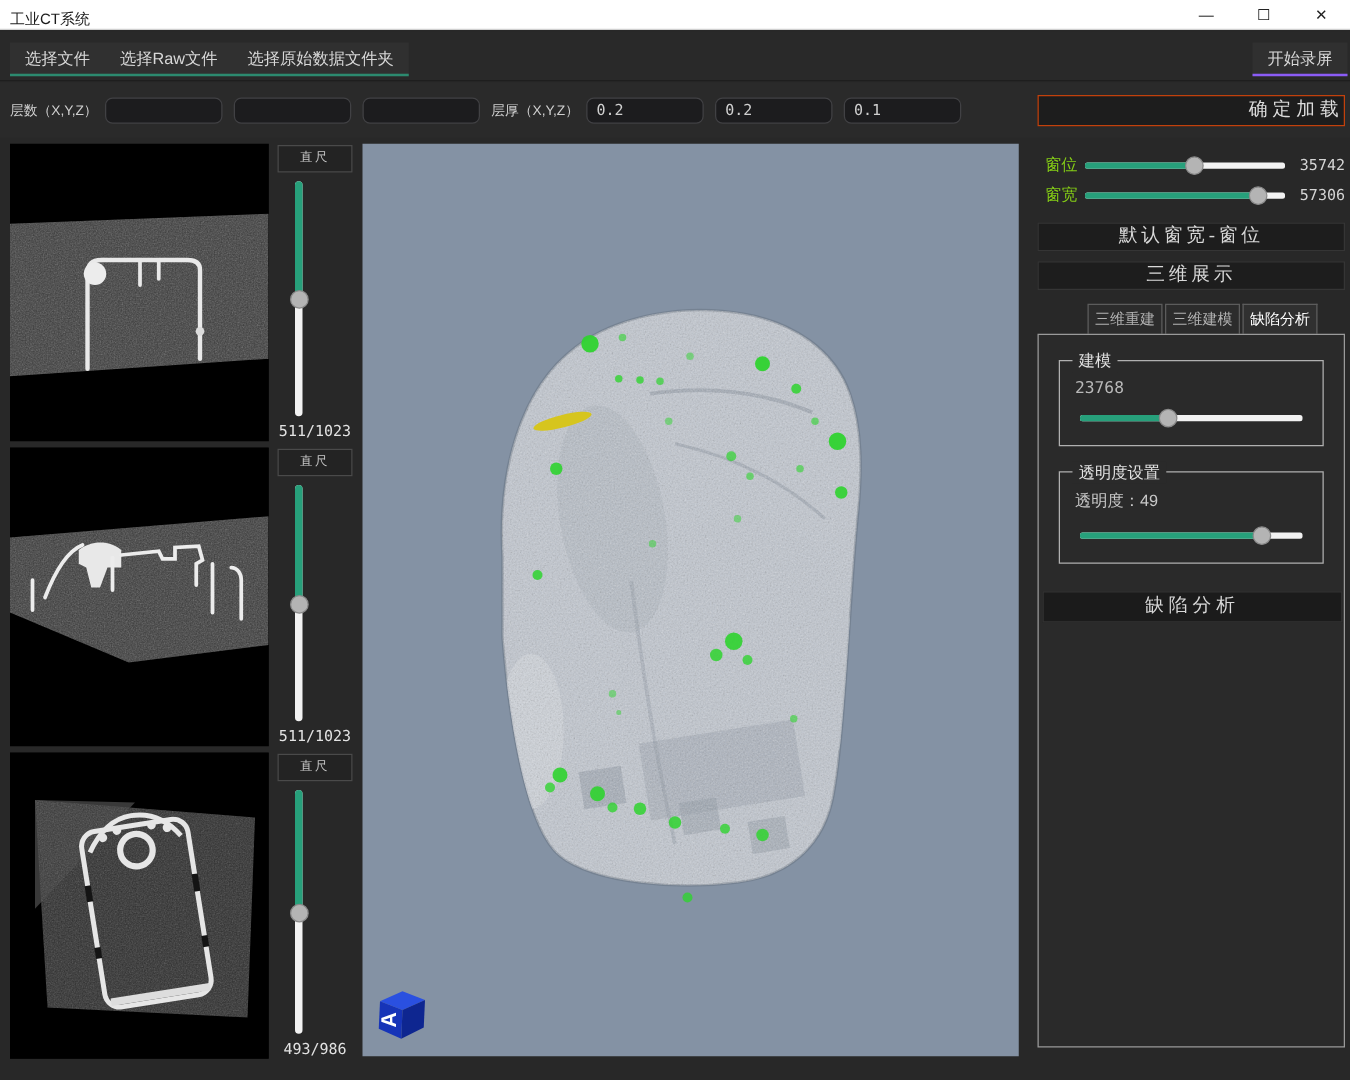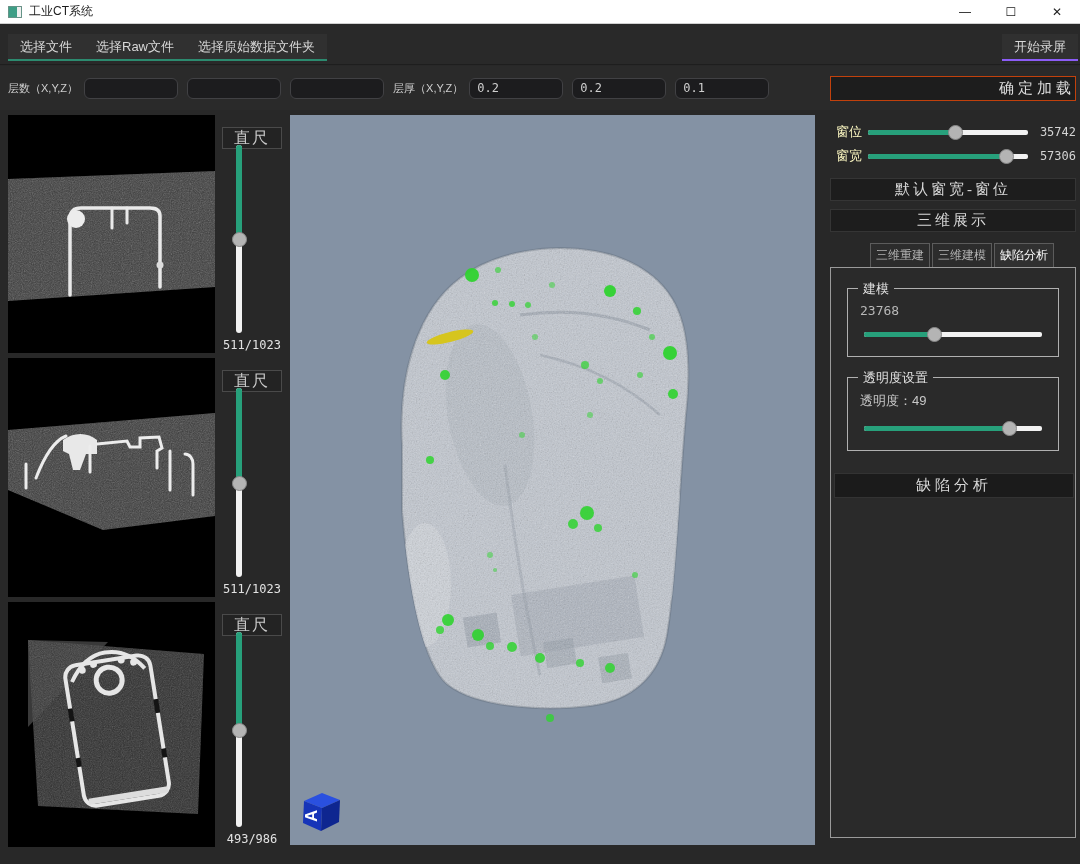--- a/index.html
+++ b/index.html
@@ -7,22 +7,22 @@
   body {
     background:#282828;
     font-family:"Liberation Sans", sans-serif;
     position:relative;
     overflow:hidden;
     color:#d6d6d6;
   }
   
   .titlebar {
     position:absolute; top:0; left:0; width:1080px; height:24px;
-    background:#ffffff; display:flex; align-items:center;
-    padding-left:8px; gap:7px; border-bottom:1px solid #d0d0d0;
+    background:#ffffff; display:flex; align-items:flex-start;
+    padding-left:8px; gap:7px; border-bottom:1px solid #d0d0d0;flex-direction:column;
   }
   .titlebar .apptitle { font-size:12px; color:#1c1c1c; }
   .win-controls { position:absolute; right:0; top:0; height:24px; display:flex; }
   .win-btn { width:46px; height:24px; display:flex; align-items:center; justify-content:center;
              font-size:12px; color:#222; cursor:default; }
   
   .menubar {
     position:absolute; top:25px; left:0; width:1080px; height:40px;
     background:#292929; border-bottom:1px solid #1e1e1e;
   }
@@ -59,43 +59,43 @@
   .thumb svg { display:block; }
   #thumb1 { top:115px; height:238px; }
   #thumb2 { top:358px; height:239px; }
   #thumb3 { top:602px; height:245px; }
   
   .slidercol { position:absolute; left:216px; width:72px; }
   #scol1 { top:115px; height:238px; }
   #scol2 { top:358px; height:239px; }
   #scol3 { top:602px; height:245px; }
   .ruler-btn {
-    position:absolute; top:12px; left:6px; width:60px; height:22px;
+    position:absolute; top:1px; left:6px; width:60px; height:22px;
     background:#232323; border:1px solid #4a4a4a; color:#c9c9c9;
-    font-size:16px; text-align:center; line-height:20px;
+    font-size:10px; text-align:center; line-height:20px;
     font-family:"Liberation Serif", serif; letter-spacing:2px;
   }
   .vslider { position:absolute; left:50%; top:30px; bottom:20px; width:14px; margin-left:-20px; }
   .vtrack { position:absolute; left:4px; top:0; bottom:0; width:6px; background:#f2f2f2; border-radius:3px; }
   .vfill  { position:absolute; left:4px; top:0; width:6px; background:#27a07b; border-radius:3px; }
   .vhandle{ position:absolute; left:0; width:15px; height:15px; margin-top:-7px;
             background:#b4b4b4; border:1px solid #8a8a8a; border-radius:50%; }
   .slice-pos {
     position:absolute; bottom:1px; left:0; width:100%; text-align:center;
     font-size:12px; color:#e2e2e2; font-family:"DejaVu Sans Mono", monospace;
   }
   
   .viewport { position:absolute; left:290px; top:115px; width:525px; height:730px; }
   .viewport svg { display:block; }
   .vlogo { position:absolute; left:8px; bottom:12px; }
   
   .rightpanel { position:absolute; left:830px; top:112px; width:246px; height:733px; }
   .slider-row { position:absolute; left:0; width:246px; height:16px; display:flex; align-items:center; }
   #wl-row { top:12px; } #ww-row { top:36px; }
-  .slider-row .lab { width:34px; font-size:13px; color:#fef9c3; padding-left:6px; }
+  .slider-row .lab { width:34px; font-size:13px; color:#84cc16; padding-left:6px; }
   .slider-row .val { width:44px; font-size:12px; color:#d4d4d4; text-align:right;
                      font-family:"DejaVu Sans Mono", monospace; }
   .hslider { position:relative; flex:1; height:16px; margin:0 4px; }
   .htrack { position:absolute; left:0; right:0; top:6px; height:5px; background:#f2f2f2; border-radius:2px; }
   .hfill  { position:absolute; left:0; top:6px; height:5px; background:#27a07b; border-radius:2px; }
   .hhandle{ position:absolute; top:1px; width:15px; height:15px; margin-left:-8px;
             background:#b4b4b4; border:1px solid #8a8a8a; border-radius:50%; }
   .panel-btn {
     position:absolute; left:0; width:246px; height:23px;
     background:#1d1d1d; border:1px solid #353535; color:#d8d8d8;

